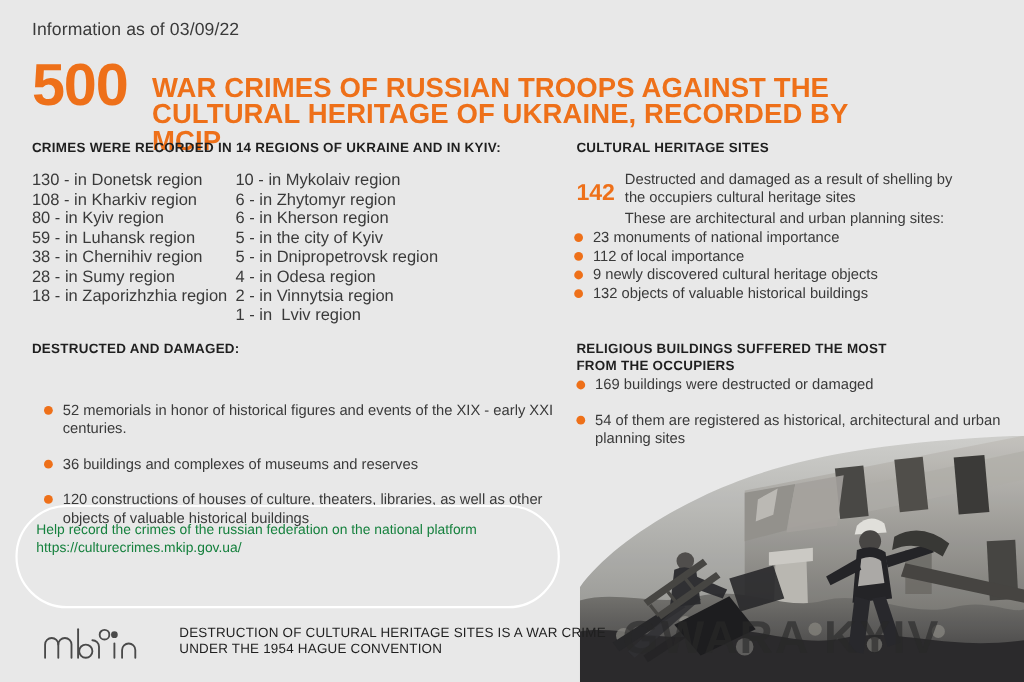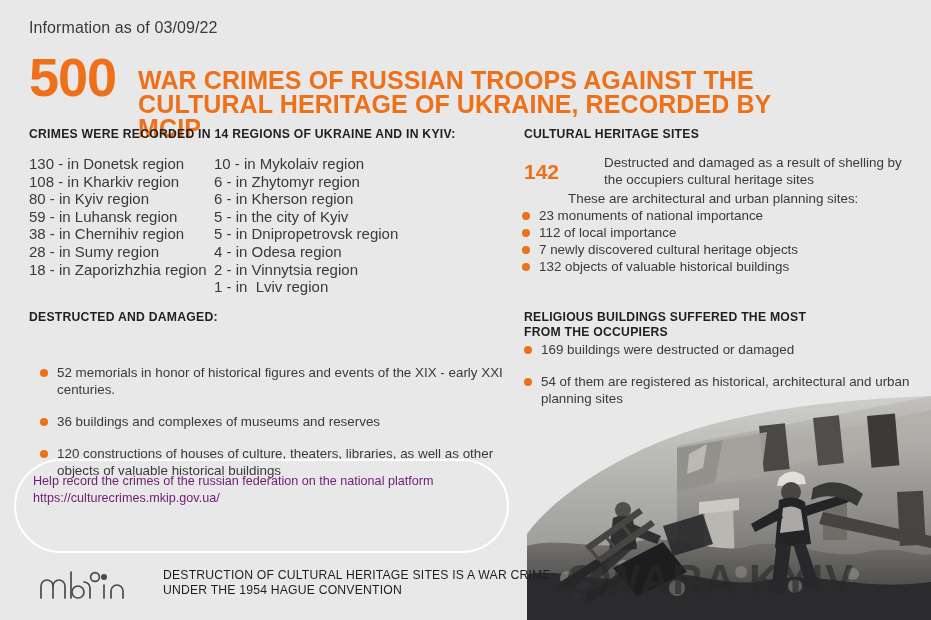--- a/index.html
+++ b/index.html
@@ -76,21 +76,21 @@
   .regions li {
     list-style: none;
     font-size: 15px; color: #3a3a3a;
     line-height: 17.6px;
     white-space: pre;
   }
 
   
   .cult-num-row {
     position: absolute; left: 524px; top: 155px;
-    display: flex; align-items: center; z-index: 2; gap: 36px;
+    display: flex; align-items: flex-end; z-index: 2;
   }
   .big-num {
     font-size: 21px; font-weight: bold; color: #ee7019;
     width: 44px; line-height: 24px;
   }
   .cult-lead {
     font-size: 13.4px; color: #3a3a3a; line-height: 16.5px;
     width: 300px;
   }
   .cult-sub {
@@ -139,21 +139,21 @@
   .callout {
     position: absolute; left: 14px; top: 459px;
     width: 495px; height: 94px;
     border: 2.5px solid #ffffff;
     border-radius: 52px;
     z-index: 2;
   }
   .callout-inner {
     position: absolute; left: 17px; top: 12px;
     width: 460px;
-    font-size: 12.6px; color: #701a75; line-height: 16.5px;
+    font-size: 12.6px; color: #15803d; line-height: 16.5px;
   }
   .callout-inner p + p { margin-top: 14px; }
 
   
   .footer {
     position: absolute; left: 38px; top: 566px;
     display: flex; align-items: center; z-index: 4;
   }
   .logo-svg { display: block; width: 92px; height: 34px; }
   .footer-text {
@@ -297,21 +297,21 @@
   <div class="cult-num-row">
     <div class="big-num">142</div>
     <div class="cult-lead">Destructed and damaged as a result of shelling by the occupiers cultural heritage sites</div>
   </div>
 
   <div class="cult-sub">These are architectural and urban planning sites:</div>
 
   <ul class="bul cult-bullets tight">
     <li>23 monuments of national importance</li>
     <li>112 of local importance</li>
-    <li>7 newly discovered cultural heritage objects</li>
+    <li>9 newly discovered cultural heritage objects</li>
     <li>132 objects of valuable historical buildings</li>
   </ul>
 
   <div class="sec-head" style="left:29px; top:310px;">DESTRUCTED AND DAMAGED:</div>
 
   <ul class="bul dd-list">
     <li>52 memorials in honor of historical figures and events of the XIX - early XXI centuries.</li>
     <li>36 buildings and complexes of museums and reserves</li>
     <li>120 constructions of houses of culture, theaters, libraries, as well as other objects of valuable historical buildings</li>
   </ul>

